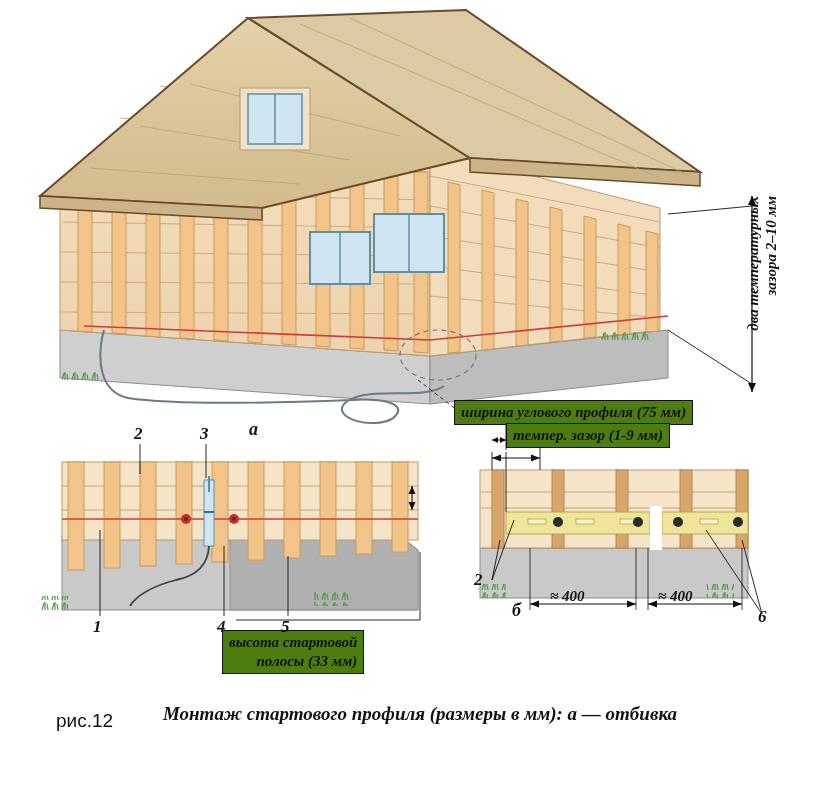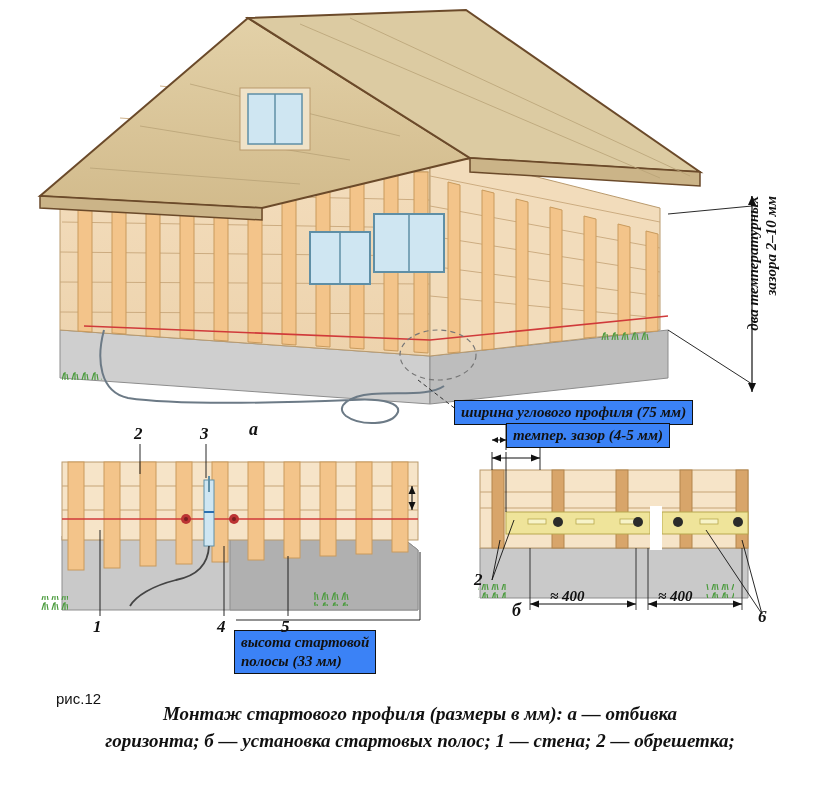--- a/index.html
+++ b/index.html
@@ -13,21 +13,21 @@
   }
   .stage{position:absolute;left:0;top:0;width:840px;height:806px;}
   svg.fig{position:absolute;left:0;top:0;width:840px;height:806px;}
 
   .lbl{position:absolute;font-family:"Liberation Serif",serif;font-style:italic;font-weight:bold;color:#111;}
   .num{position:absolute;font-family:"Liberation Serif",serif;font-style:italic;font-weight:bold;font-size:17px;color:#111;}
 
   .callout{
     position:absolute;
     border:1px solid #111;
-    background:#3b82f6;
+    background:#4d7c0f;
     font-style:italic;
     font-weight:bold;
     font-size:15px;
     line-height:19px;
     padding:2px 6px;
     white-space:nowrap;
   }
   .vertlbl{
     position:absolute;
     font-style:italic;font-weight:bold;font-size:15px;line-height:19px;
@@ -37,22 +37,22 @@
   }
 
   .caption{
     position:absolute;
     left:0;top:700px;width:840px;
     font-style:italic;font-weight:bold;
     font-size:19px;line-height:27px;
     text-align:center;
   }
   .figno{
-    position:absolute;left:56px;top:690px;
-    font-style:normal;font-weight:normal;font-size:15px;
+    position:absolute;left:56px;top:710px;
+    font-style:normal;font-weight:normal;font-size:19px;
     font-family:"Liberation Sans",sans-serif;
     text-align:center;
   }
   .cap-text{padding:0 6px;}
 </style>
 </head>
 <body>
 
 <div class="stage">
 
@@ -281,22 +281,22 @@
       <path d="M492 580 L514 520" stroke="#111" stroke-width="0.9"></path>
       <path d="M762 614 L706 530" stroke="#111" stroke-width="0.9"></path>
       <path d="M762 614 L742 540" stroke="#111" stroke-width="0.9"></path>
 
       <path d="M506 424 L506 450" stroke="#111" stroke-width="0.9"></path>
       <path d="M540 408 L540 444" stroke="#111" stroke-width="0.9"></path>
     </g>
   </svg>
 
   <div class="callout" style="left:454px;top:400px;">ширина углового профиля (75 мм)</div>
-  <div class="callout" style="left:506px;top:423px;">темпер. зазор (4-5 мм)</div>
-  <div class="callout" style="left:234px;top:630px;text-align:left;font-style:italic;">
+  <div class="callout" style="left:506px;top:423px;">темпер. зазор (1-9 мм)</div>
+  <div class="callout" style="left:222px;top:630px;text-align:right;font-style:italic;">
     <span>высота стартовой</span><br>
     <span>полосы (33 мм)</span>
   </div>
 
   <div class="vertlbl" style="left:744px;top:196px;">два температурных</div>
   <div class="vertlbl" style="left:762px;top:196px;">зазора 2–10 мм</div>
 
   <div class="lbl" style="left:249px;top:419px;font-size:18px;">а</div>
   <div class="lbl" style="left:512px;top:600px;font-size:18px;">б</div>
 
@@ -308,16 +308,15 @@
   <div class="num" style="left:474px;top:570px;">2</div>
   <div class="num" style="left:758px;top:607px;">6</div>
 
   <div class="lbl" style="left:550px;top:588px;font-size:15px;">≈ 400</div>
   <div class="lbl" style="left:658px;top:588px;font-size:15px;">≈ 400</div>
 
   <div class="figno">рис.12</div>
 
   <div class="caption">
     <div class="cap-text">Монтаж стартового профиля (размеры в мм): а — отбивка</div>
-    <div class="cap-text">горизонта; б — установка стартовых полос; 1 — стена; 2 — обрешетка;</div>
   </div>
 
 </div>
 
 </body></html>

